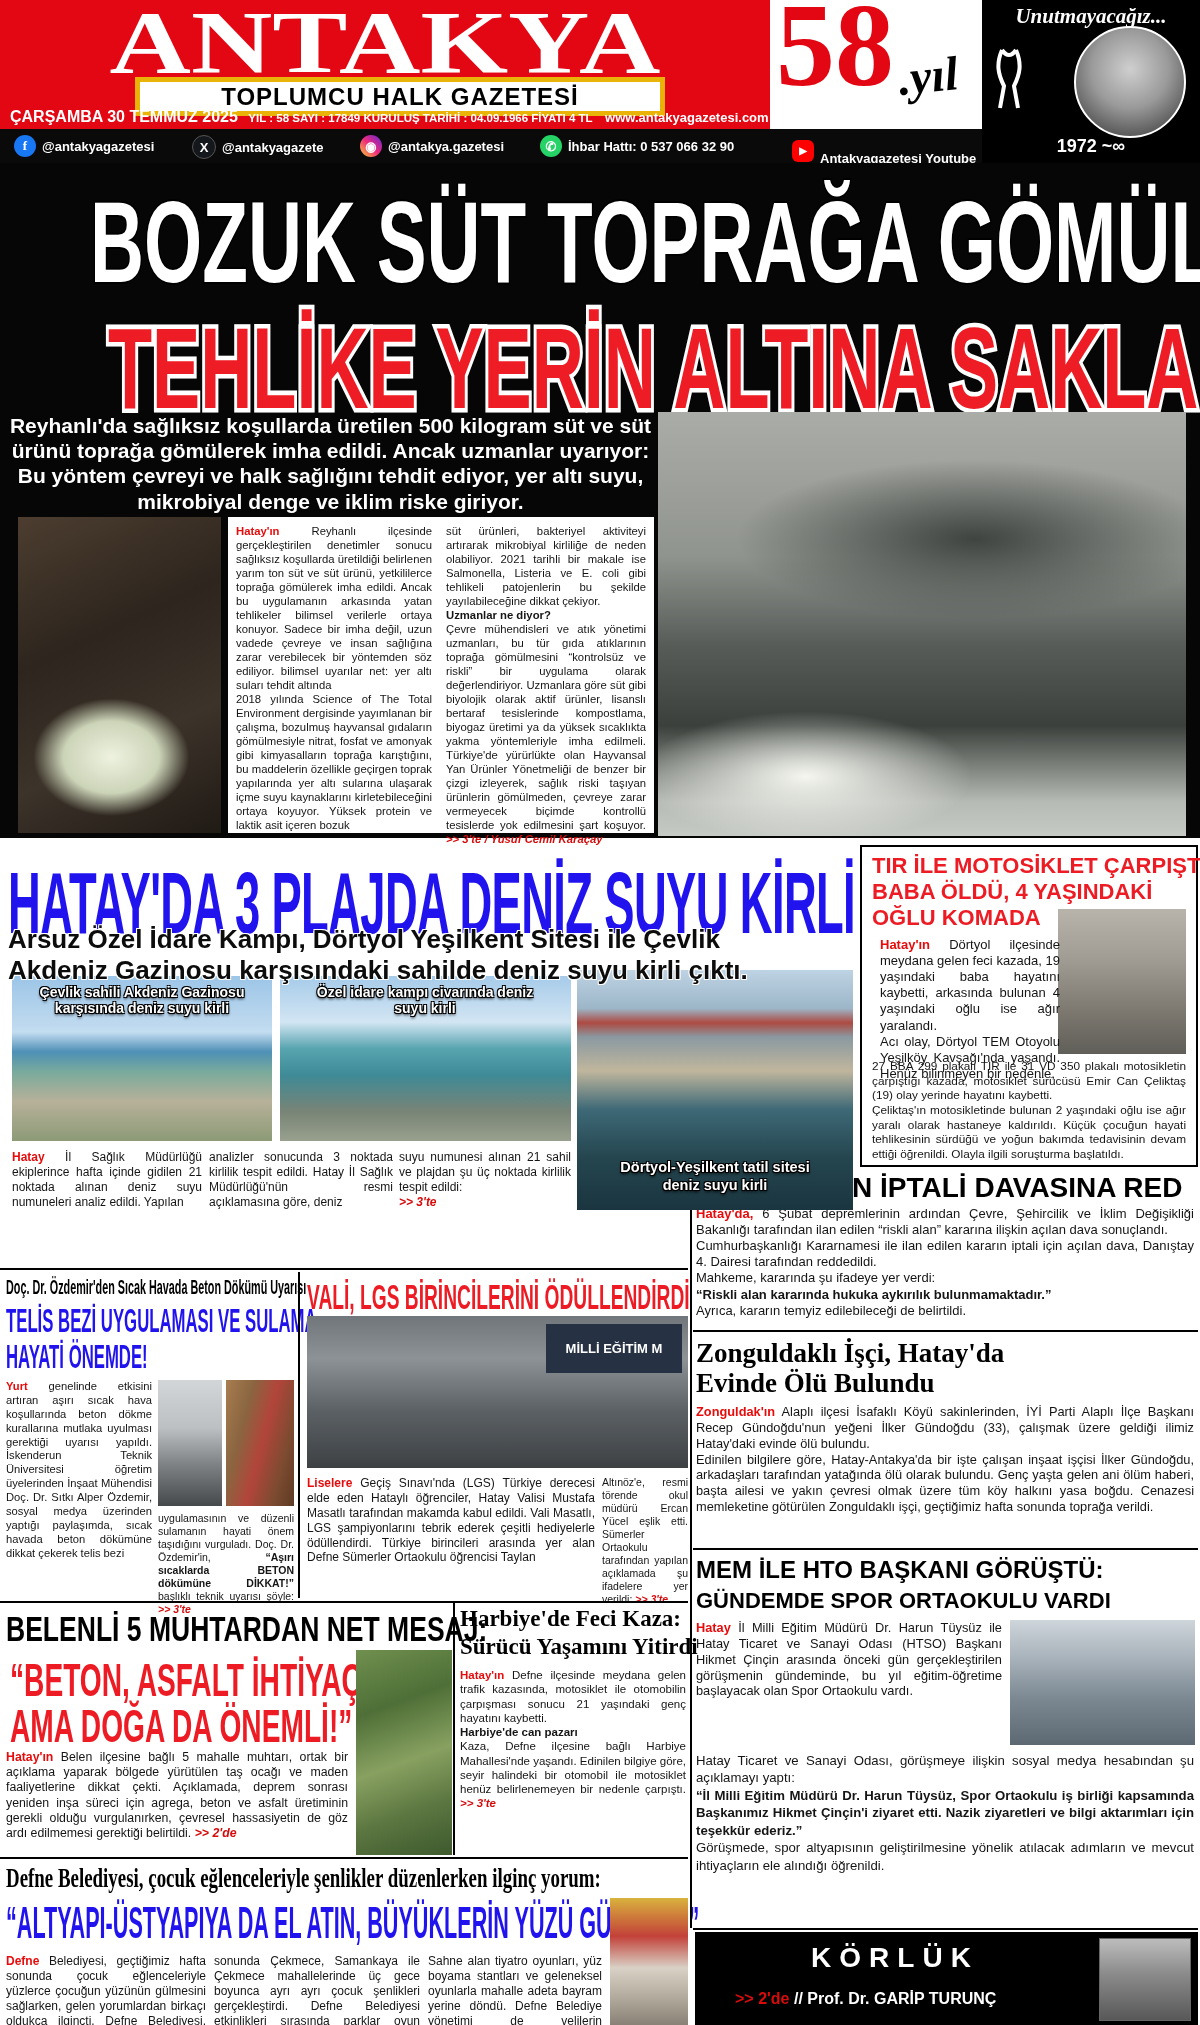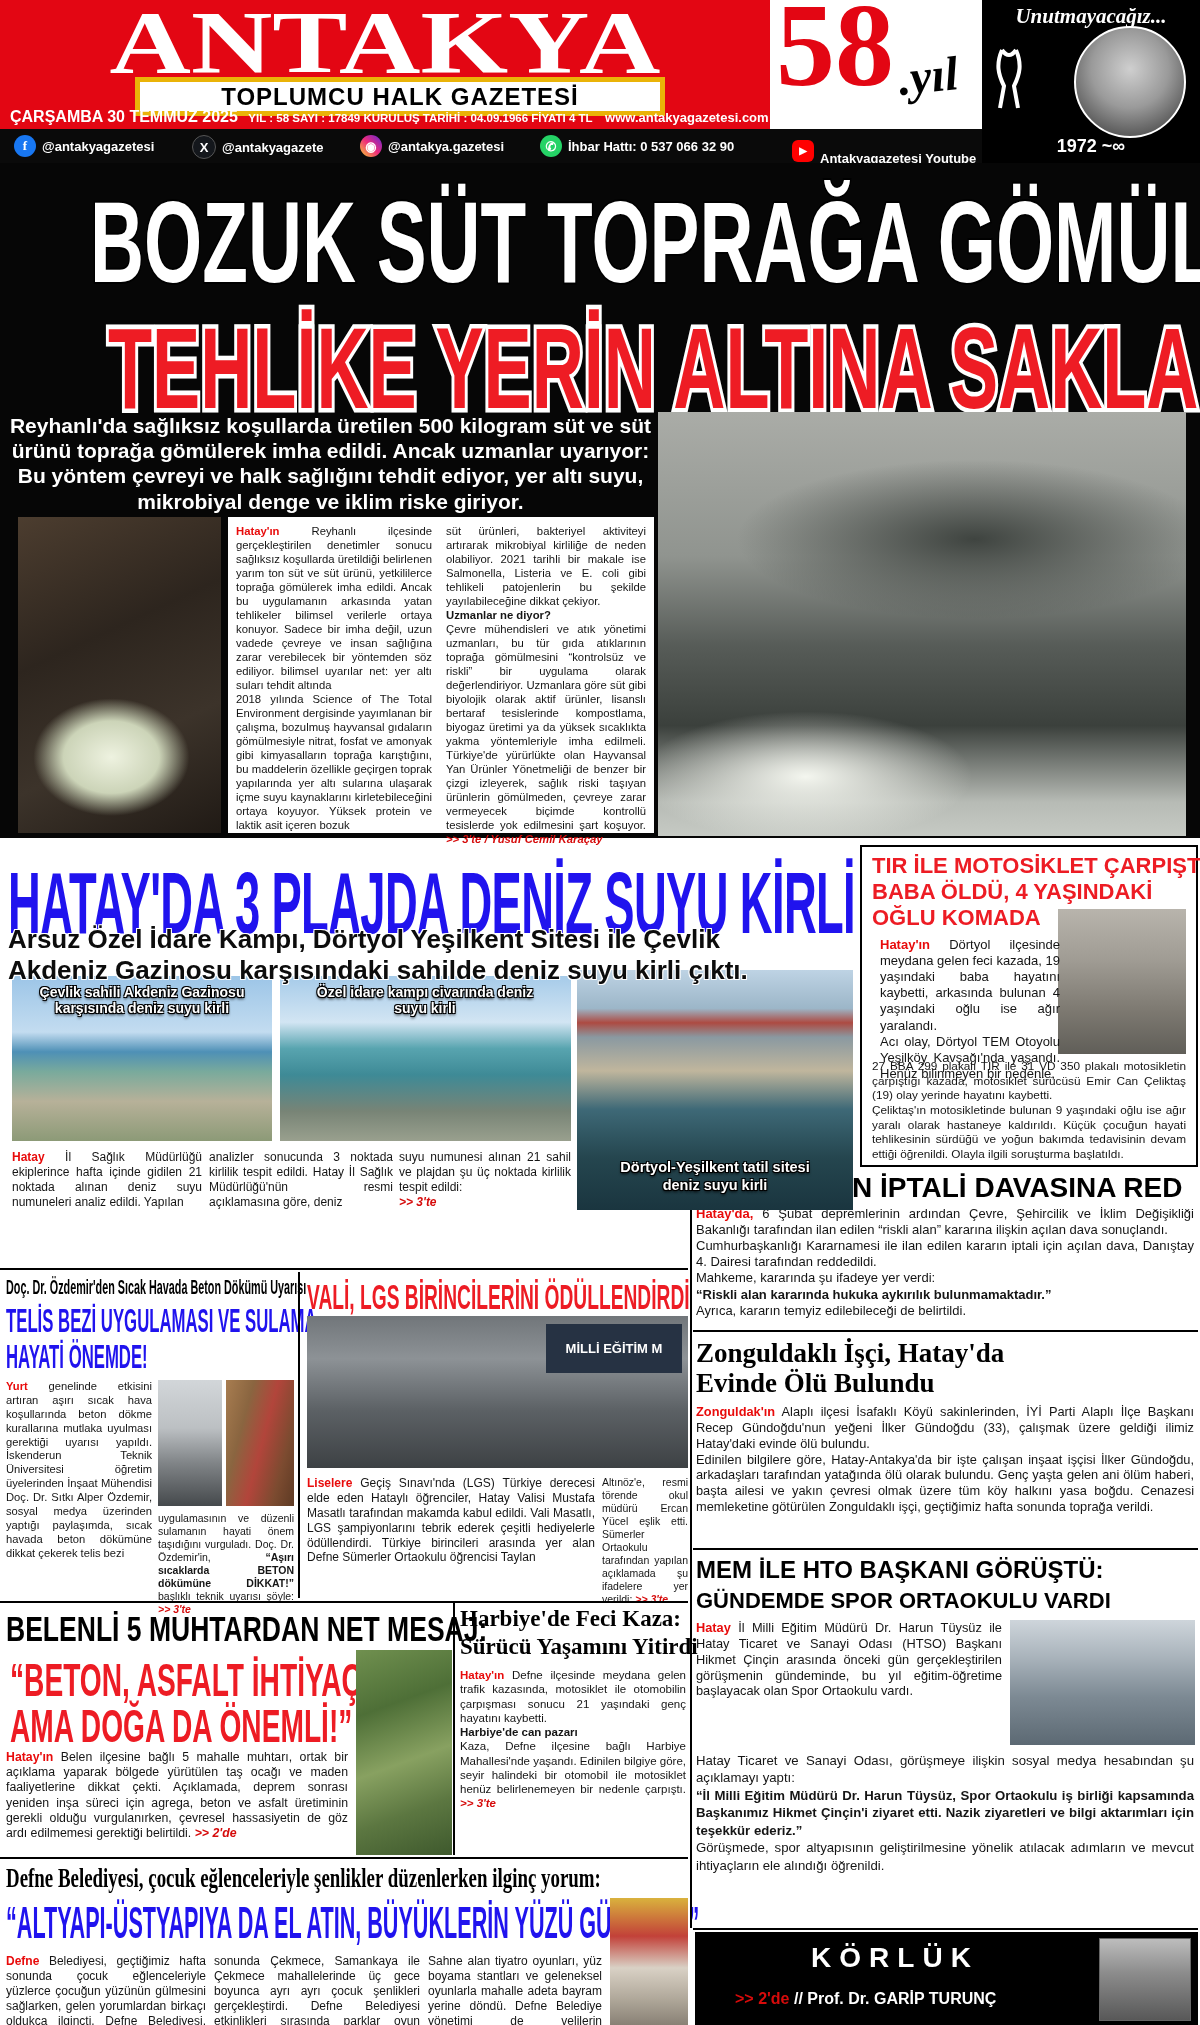--- a/index.html
+++ b/index.html
@@ -218,21 +218,21 @@
     <div class="abs nw hred" style="left:10px;top:32px;font-size:22px;">BABA ÖLDÜ, 4 YAŞINDAKİ</div>
     <div class="abs nw hred" style="left:10px;top:58px;font-size:22px;">OĞLU KOMADA</div>
     <div class="abs photo ph-father" style="left:196px;top:62px;width:128px;height:145px;"></div>
     <div class="abs bt" style="left:18px;top:90px;width:180px;font-size:13px;">
       <span class="leadword">Hatay'ın</span>
       <span>Dörtyol ilçesinde meydana gelen feci kazada, 19 yaşındaki baba hayatını kaybetti, arkasında bulunan 4 yaşındaki oğlu ise ağır yaralandı.</span><br>
       <span>Acı olay, Dörtyol TEM Otoyolu Yeşilköy Kavşağı'nda yaşandı. Henüz bilinmeyen bir nedenle,</span>
     </div>
     <div class="abs bt" style="left:10px;top:212px;width:314px;font-size:11.8px;">
       <span>27 BBA 299 plakalı TIR ile 31 VD 350 plakalı motosikletin çarpıştığı kazada, motosiklet sürücüsü Emir Can Çeliktaş (19) olay yerinde hayatını kaybetti.</span><br>
-      <span>Çeliktaş'ın motosikletinde bulunan 9 yaşındaki oğlu ise ağır yaralı olarak hastaneye kaldırıldı. Küçük çocuğun hayati tehlikesinin sürdüğü ve yoğun bakımda tedavisinin devam ettiği öğrenildi. Olayla ilgili soruşturma başlatıldı.</span>
+      <span>Çeliktaş'ın motosikletinde bulunan 2 yaşındaki oğlu ise ağır yaralı olarak hastaneye kaldırıldı. Küçük çocuğun hayati tehlikesinin sürdüğü ve yoğun bakımda tedavisinin devam ettiği öğrenildi. Olayla ilgili soruşturma başlatıldı.</span>
     </div>
   </div>
 
   <div class="abs nw" style="left:696px;top:1172px;font-weight:bold;font-size:28px;color:#000;">RİSKLİ ALAN İPTALİ DAVASINA RED</div>
   <div class="abs bt" style="left:696px;top:1206px;width:498px;font-size:13px;">
     <span class="leadword">Hatay'da,</span>
     <span>6 Şubat depremlerinin ardından Çevre, Şehircilik ve İklim Değişikliği Bakanlığı tarafından ilan edilen “riskli alan” kararına ilişkin açılan dava sonuçlandı.</span><br>
     <span>Cumhurbaşkanlığı Kararnamesi ile ilan edilen kararın iptali için açılan dava, Danıştay 4. Dairesi tarafından reddedildi.</span><br>
     <span>Mahkeme, kararında şu ifadeye yer verdi:</span><br>
     <b>“Riskli alan kararında hukuka aykırılık bulunmamaktadır.”</b><br>

